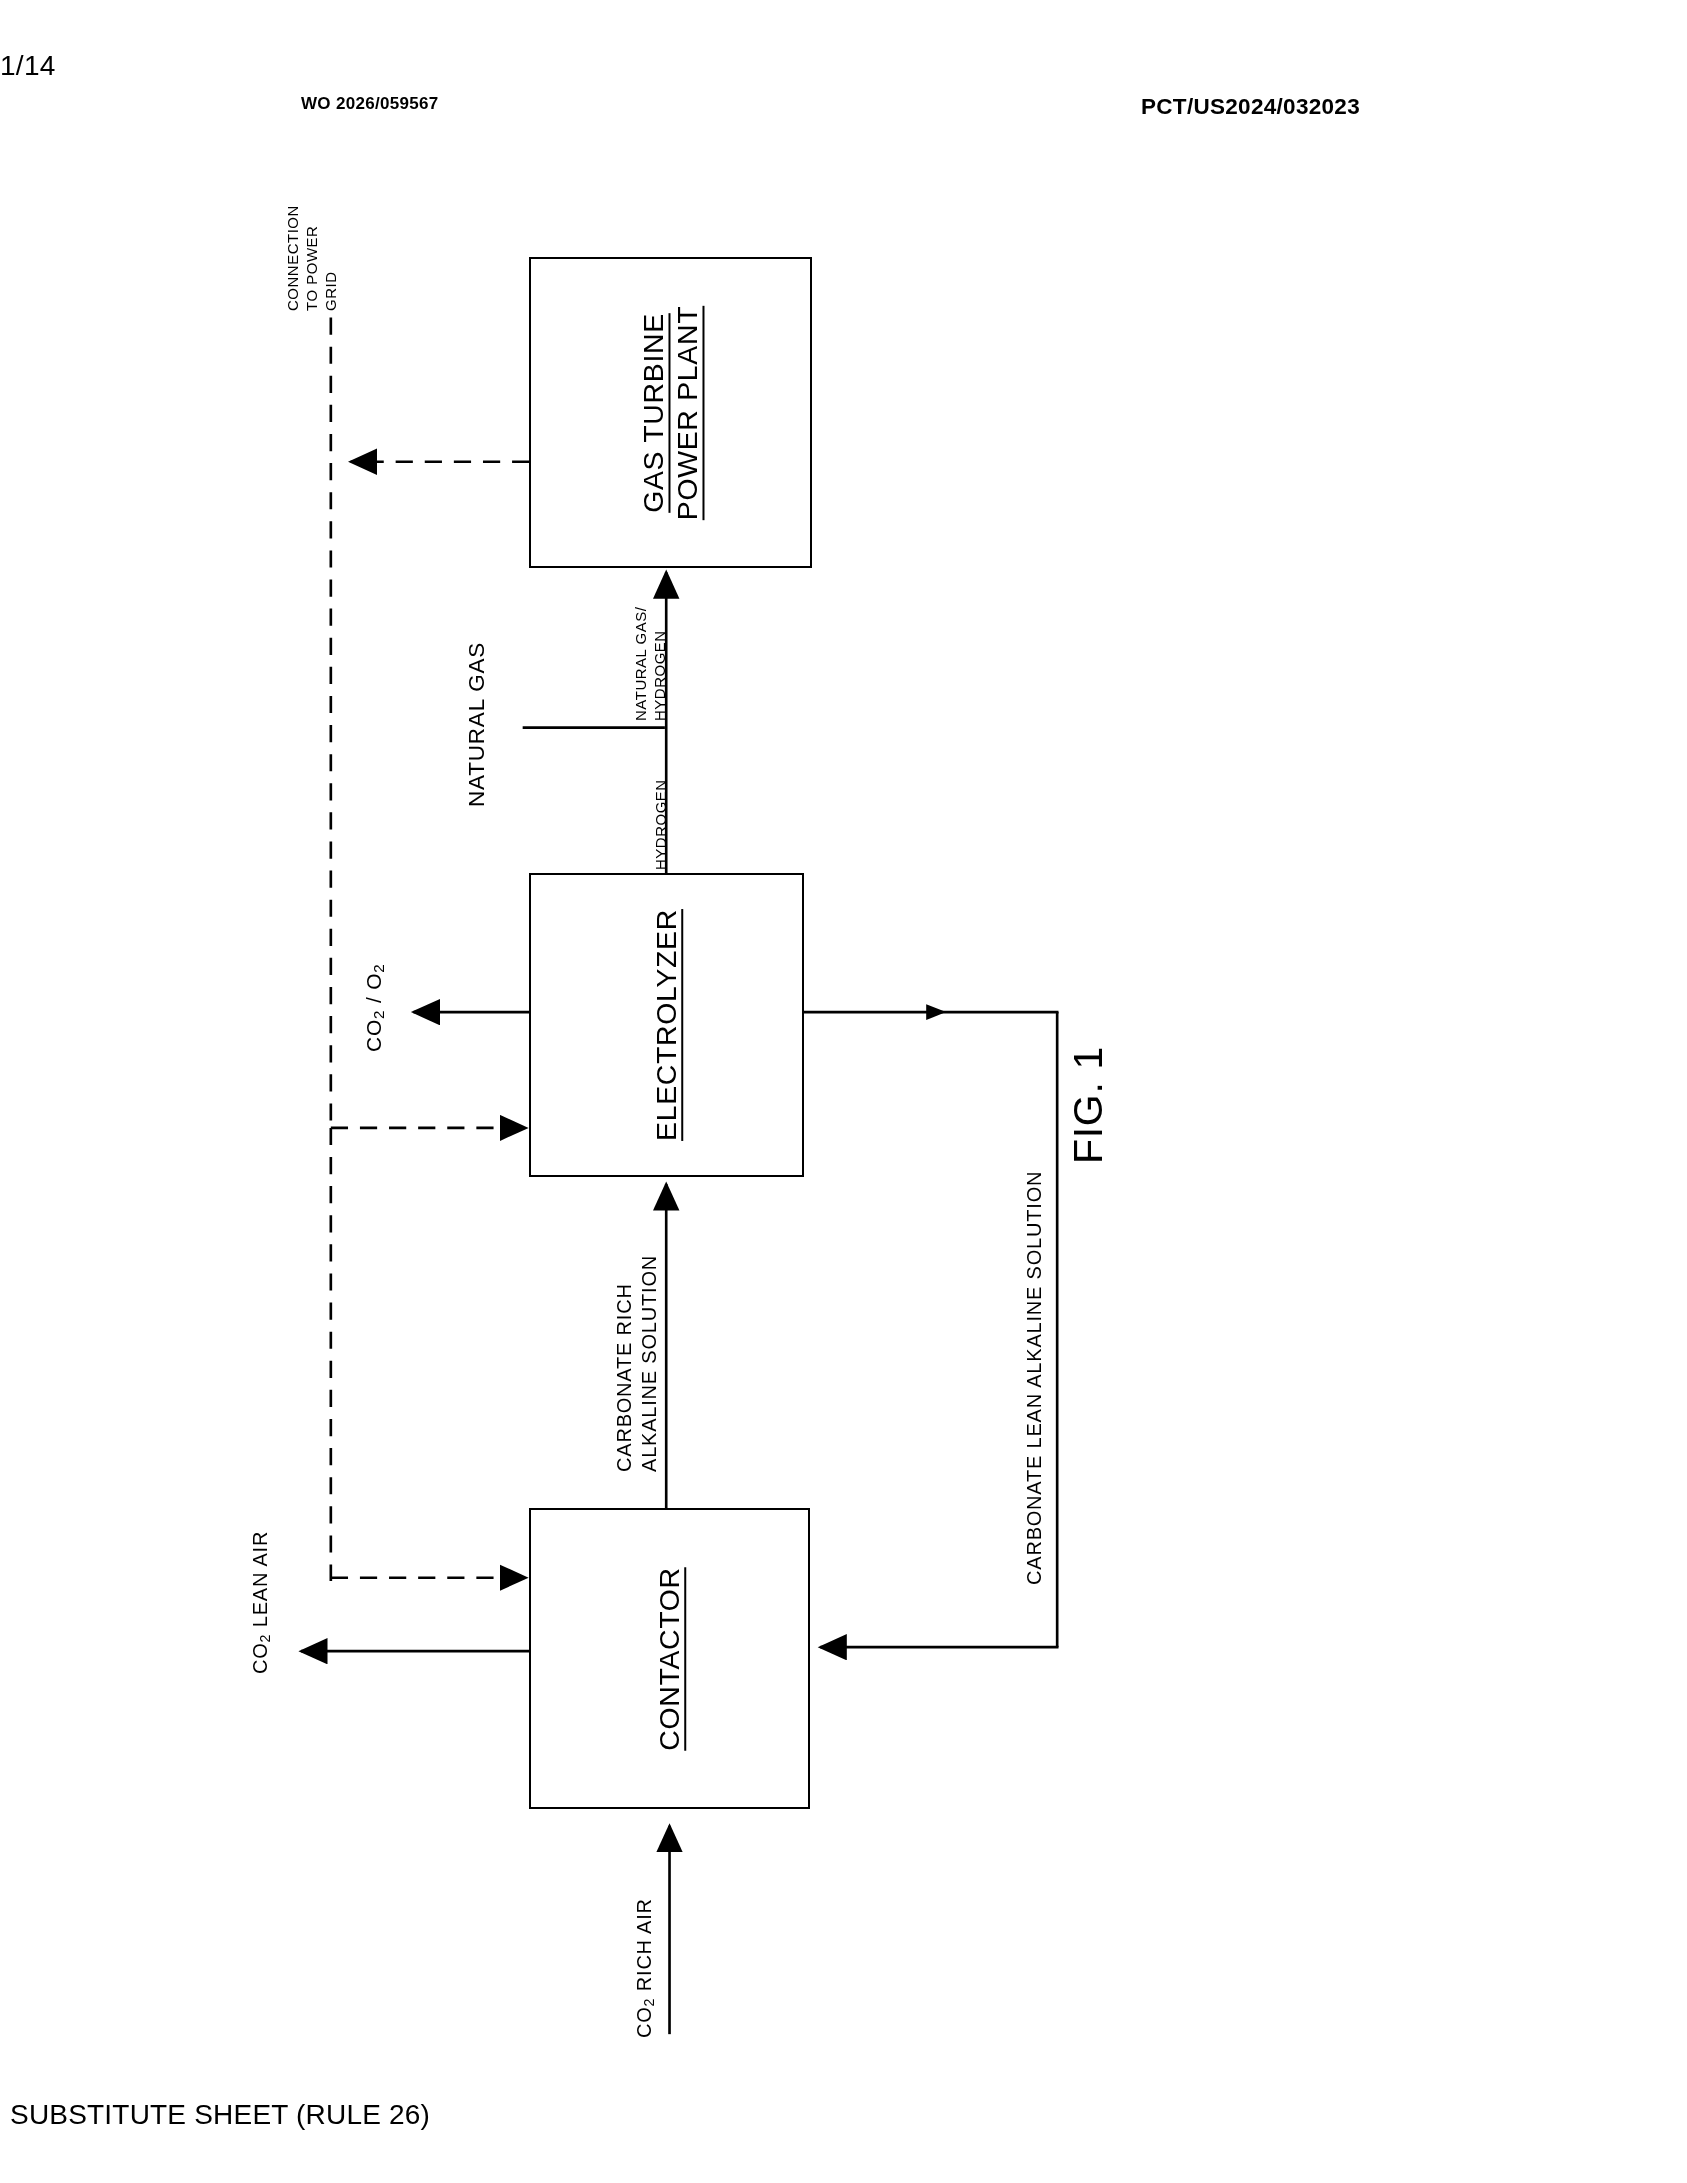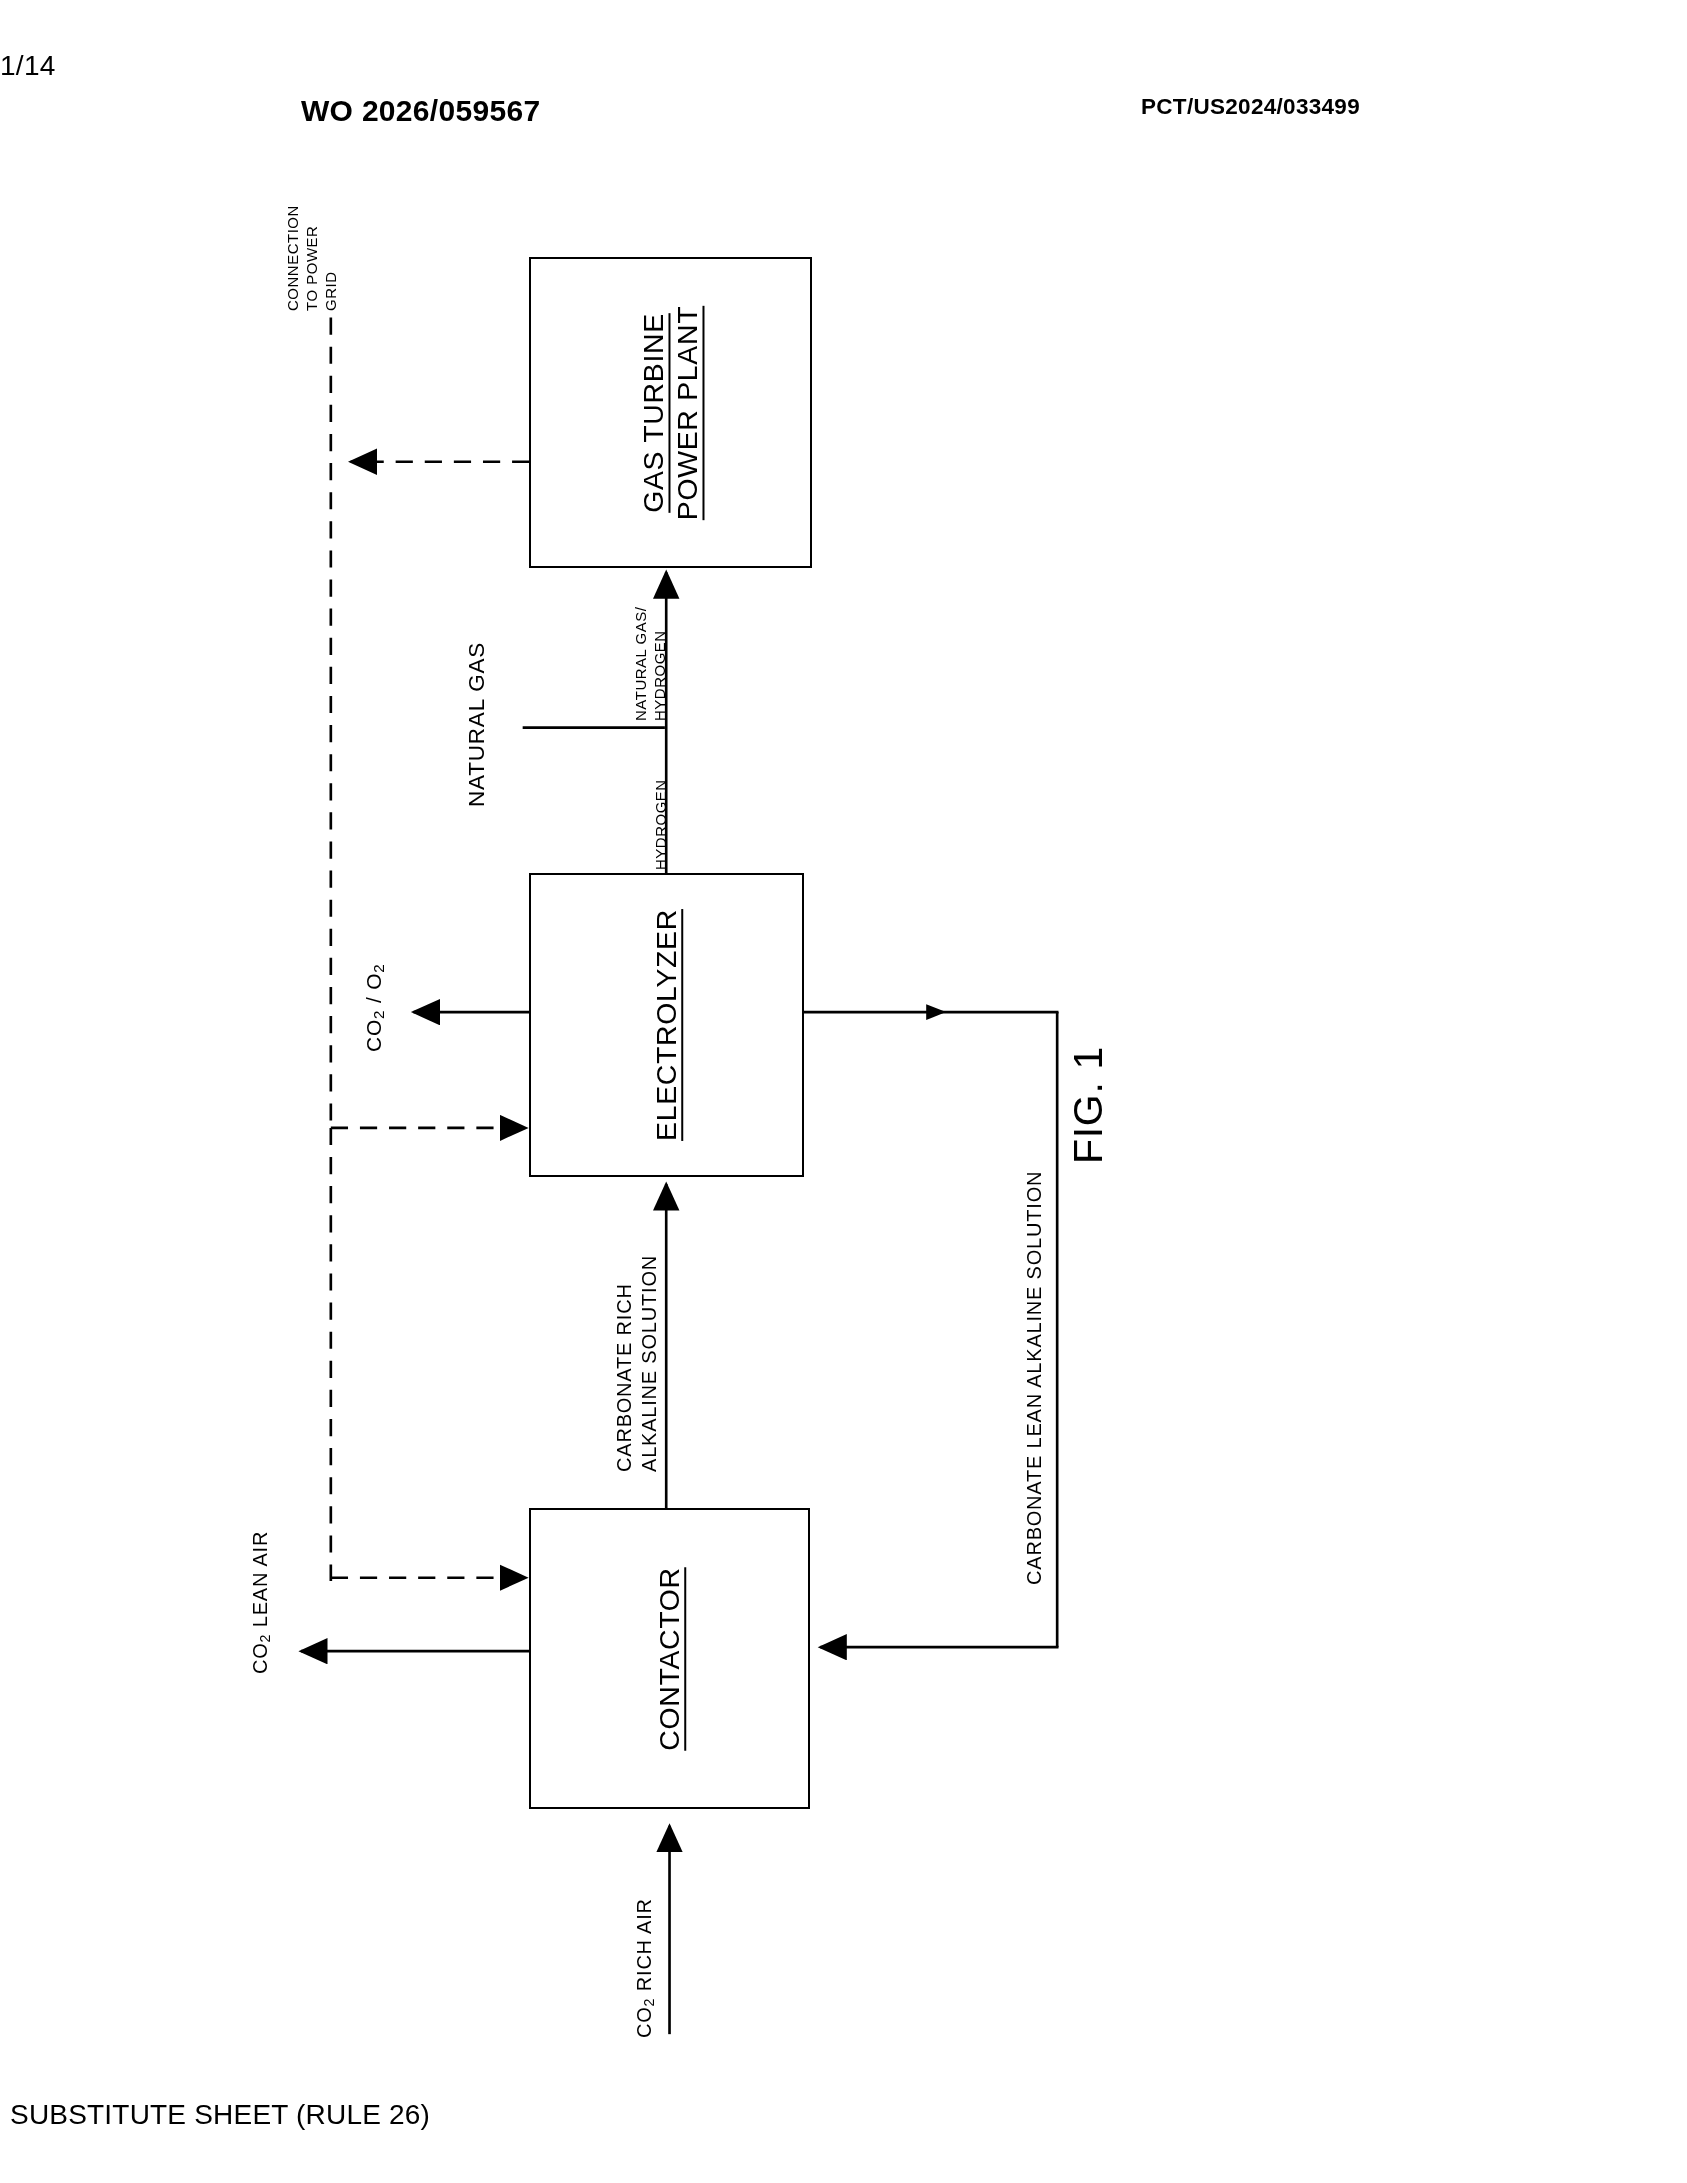--- a/index.html
+++ b/index.html
@@ -22,21 +22,21 @@
     top: 50px;
     left: 0;
     width: 1687px;
     font-size: 28px;
     letter-spacing: 0.3px;
   }
   .wo-number {
     position: absolute;
     top: 94px;
     left: 301px;
-    font-size: 30px;
+    font-size: 17px;
     font-weight: bold;
     letter-spacing: 0.3px;
   }
   .pct-number {
     position: absolute;
     top: 94px;
     left: 1141px;
     font-size: 22.5px;
     font-weight: bold;
     letter-spacing: 0.3px;
@@ -121,21 +121,21 @@
     transform: rotate(-90deg);
     transform-origin: left top;
     white-space: nowrap;
   }
 </style>
 </head>
 <body>
 
 <div class="page-number">1/14</div>
 <div class="wo-number">WO 2026/059567</div>
-<div class="pct-number">PCT/US2024/033499</div>
+<div class="pct-number">PCT/US2024/032023</div>
 
 <svg id="diagram" viewBox="0 0 2550 3300" xmlns="http://www.w3.org/2000/svg">
   <defs>
     <marker id="arrow" markerWidth="13" markerHeight="13" refX="10" refY="5" orient="auto" markerUnits="strokeWidth">
       <path d="M0,0 L11,5 L0,10 z" fill="#000"></path>
     </marker>
   </defs>
 
   <line x1="1012" y1="3075" x2="1012" y2="2760" stroke="#000" stroke-width="4" marker-end="url(#arrow)"></line>
 

